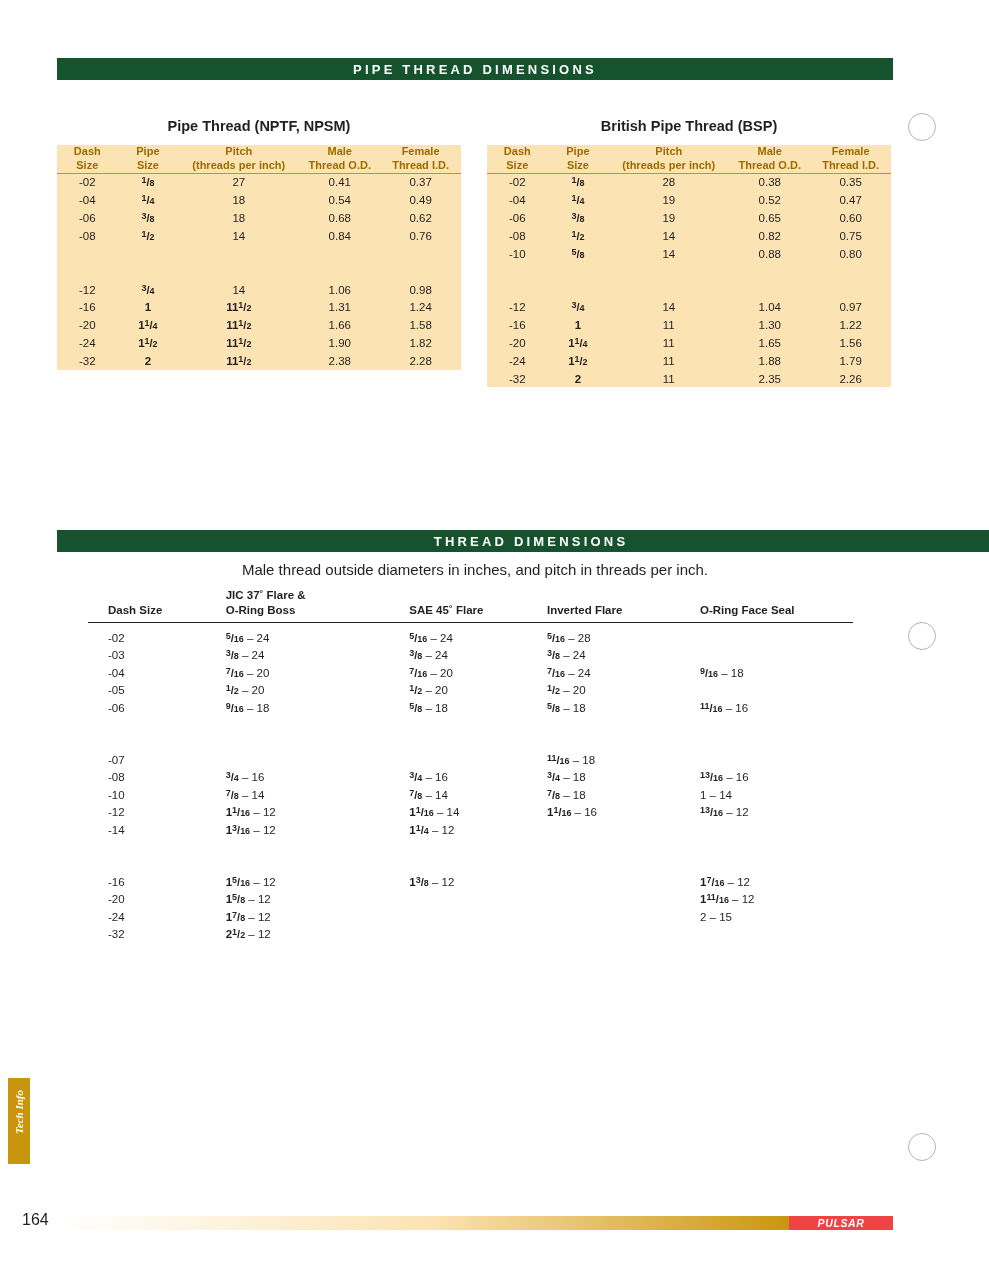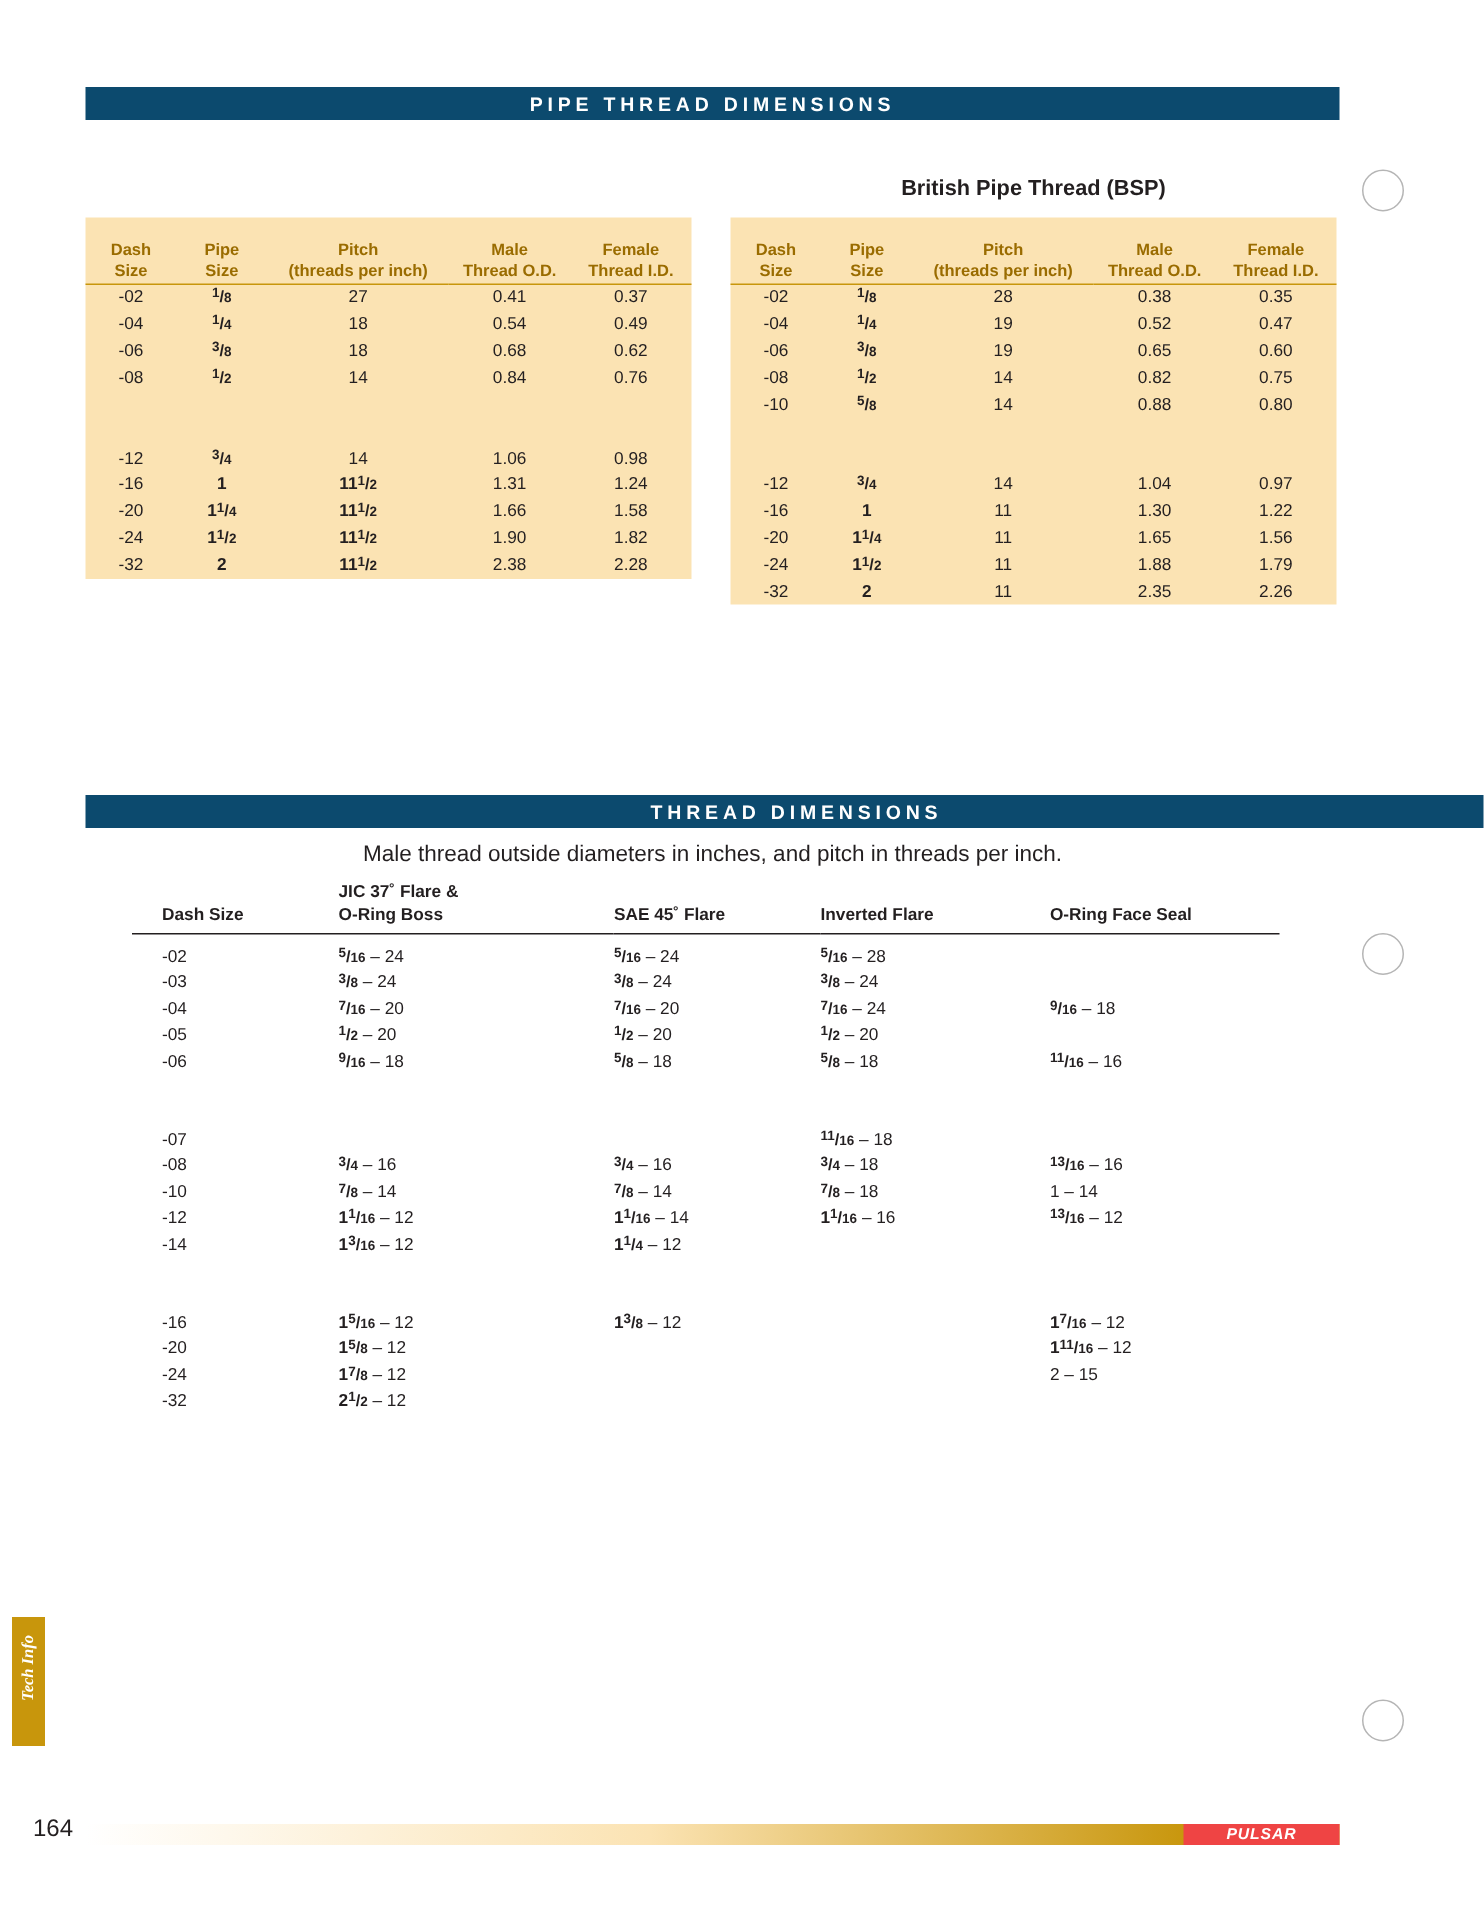--- a/index.html
+++ b/index.html
@@ -18,21 +18,21 @@
   .page {
     position: relative;
     width: 989px;
     height: 1280px;
   }
 
   
   .banner {
     position: absolute;
     height: 22px;
-    background: #0c4a6e;
+    background: #14532d;
     display: flex;
     align-items: center;
     justify-content: center;
   }
   .banner-title {
     color: #ffffff;
     font-size: 13px;
     font-weight: bold;
     letter-spacing: 3.2px;
   }
@@ -65,21 +65,21 @@
   }
   .pipe-table th {
     color: #9a6c00;
     font-size: 11px;
     font-weight: bold;
     padding: 0 2px;
     vertical-align: bottom;
     line-height: 1.25;
   }
   .pipe-table thead tr.head-row th {
-    padding-top: 16px;
+    padding-top: 0;
   }
   .pipe-table thead {
     border-bottom: 1px solid #c8960c;
   }
   .pipe-table td {
     text-align: center;
     padding: 0;
     height: 17.8px;
     font-size: 11.5px;
     color: #231f20;
@@ -236,20 +236,21 @@
 </style>
 </head>
 <body>
 
 <div class="page">
 
   <div class="banner" id="banner-pipe">
     <span class="banner-title">PIPE THREAD DIMENSIONS</span>
   </div>
 
+  <div class="table-title" id="title-nptf">Pipe Thread (NPTF, NPSM)</div>
   <div class="pipe-table" id="pipe-table-nptf">
     <table>
       <thead>
         <tr class="head-row">
           <th class="col-dash">Dash</th>
           <th class="col-pipe">Pipe</th>
           <th class="col-pitch">Pitch</th>
           <th class="col-male">Male</th>
           <th class="col-female">Female</th>
         </tr>

